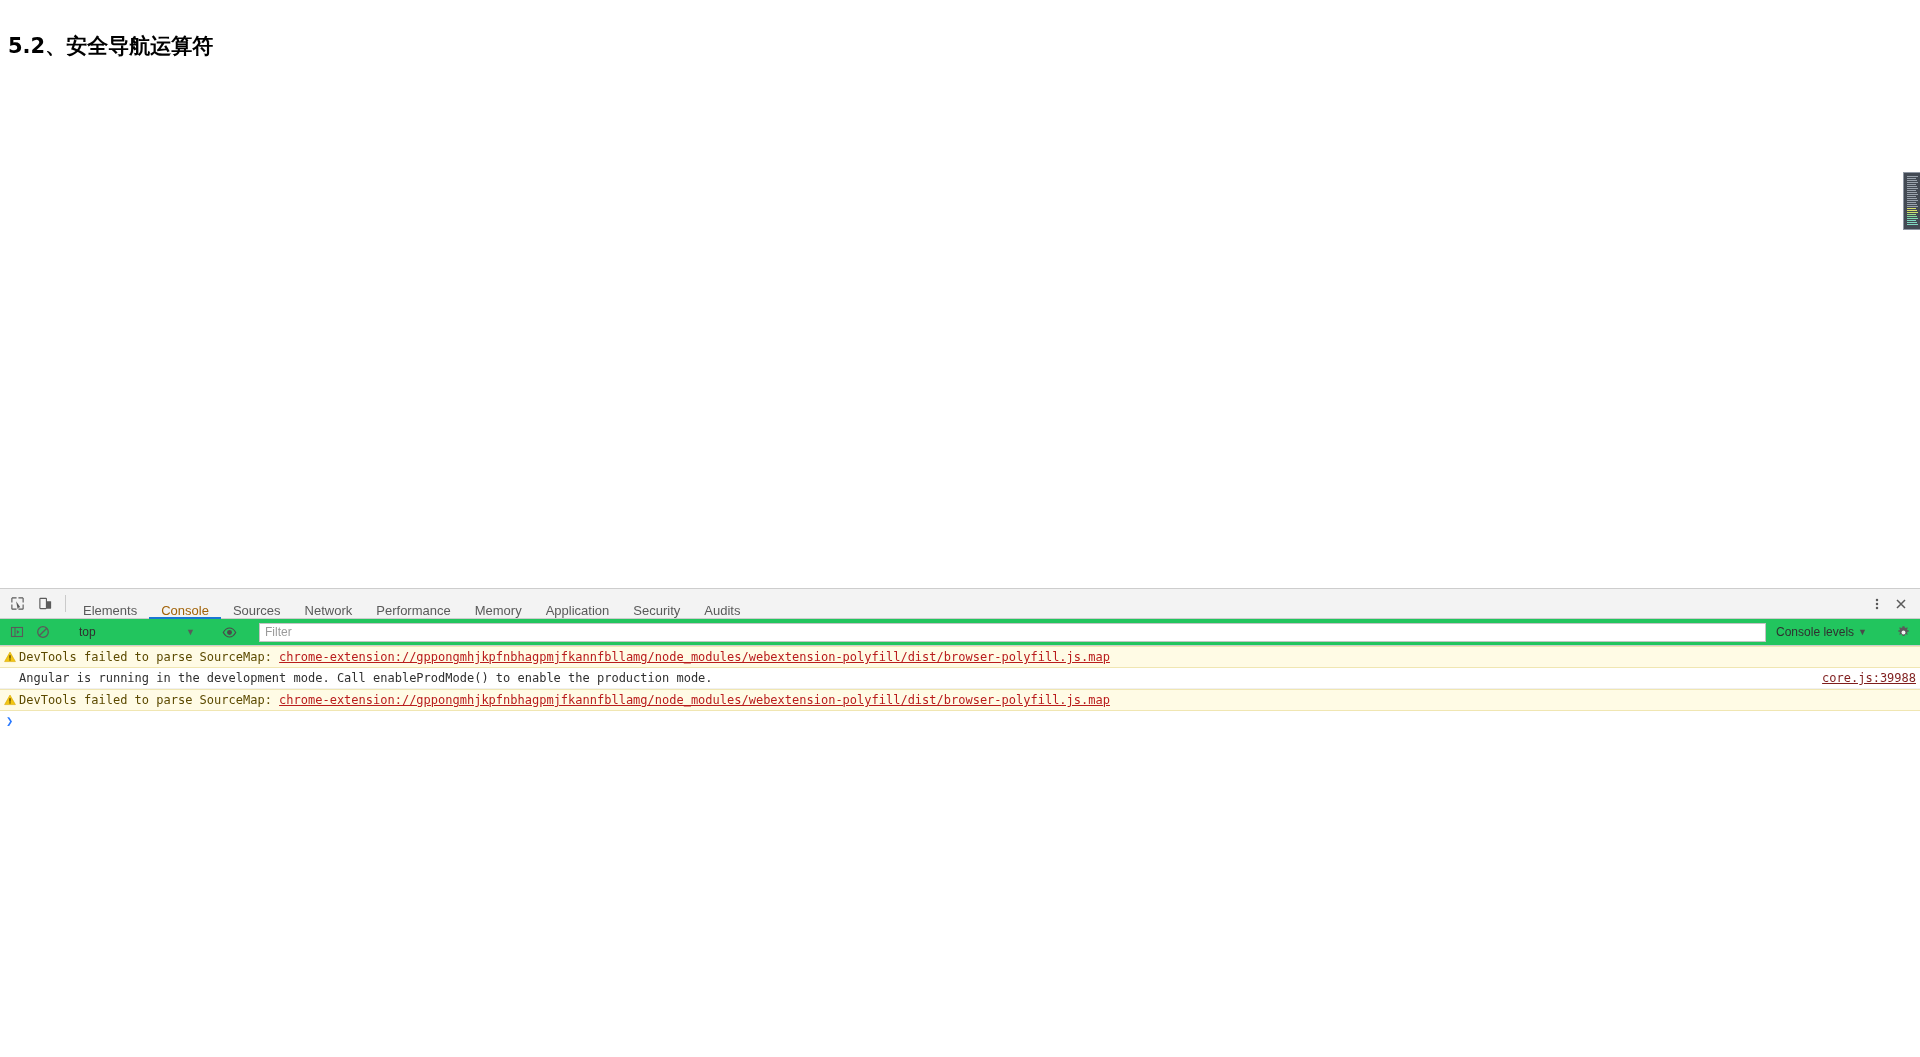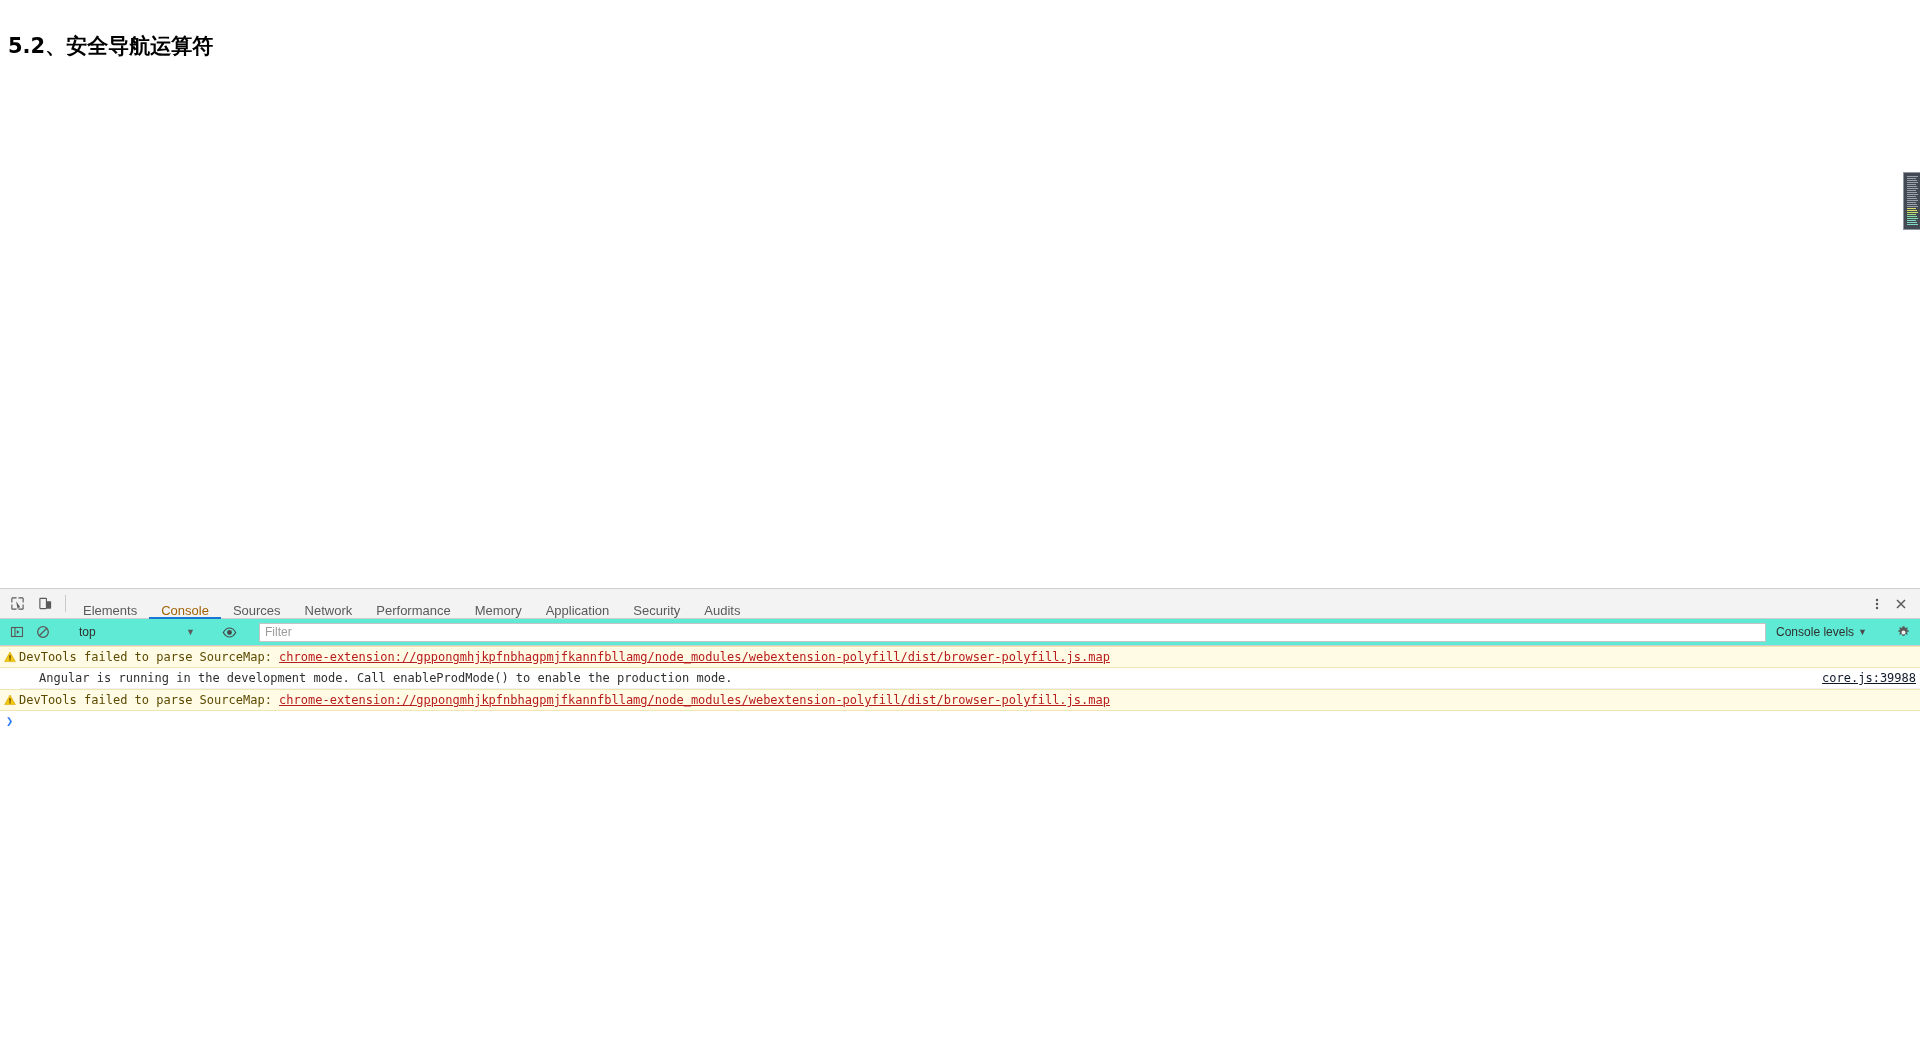--- a/index.html
+++ b/index.html
@@ -136,21 +136,21 @@
     display: flex;
     align-items: center;
     padding-right: 8px;
     gap: 2px;
   }
 
   
   .dt-console-toolbar {
     height: 27px;
     min-height: 27px;
-    background: #5eead4;
+    background: #22c55e;
     border-bottom: 1px solid #cdcdcd;
     display: flex;
     align-items: center;
     padding: 0 6px 0 6px;
     gap: 4px;
   }
   .ctx-select {
     display: flex;
     align-items: center;
     justify-content: space-between;
@@ -203,21 +203,20 @@
     position: relative;
   }
   .msg.warning {
     background: #fffbe5;
     border-top: 1px solid #f0e6b2;
     border-bottom: 1px solid #f0e6b2;
   }
   .msg.info {
     background: #ffffff;
     border-bottom: 1px solid #f0f0f0;
-    margin-left: 20px;
   }
   .msg .gutter {
     width: 19px;
     min-width: 19px;
     display: flex;
     align-items: center;
     justify-content: center;
     height: 20px;
   }
   .msg .text {
@@ -227,21 +226,21 @@
     overflow: hidden;
     text-overflow: ellipsis;
   }
   .msg.warning .text { color: #5c4a00; }
   .msg .link {
     color: #b91c1c;
     text-decoration: underline;
   }
   .msg.info .text { color: #303030; }
   .msg .source-link {
-    color: #0f172a;
+    color: #7f1d1d;
     text-decoration: underline;
     font-size: 12px;
     white-space: nowrap;
     padding-left: 10px;
     align-self: flex-start;
   }
   .prompt-row {
     display: flex;
     align-items: center;
     height: 20px;

